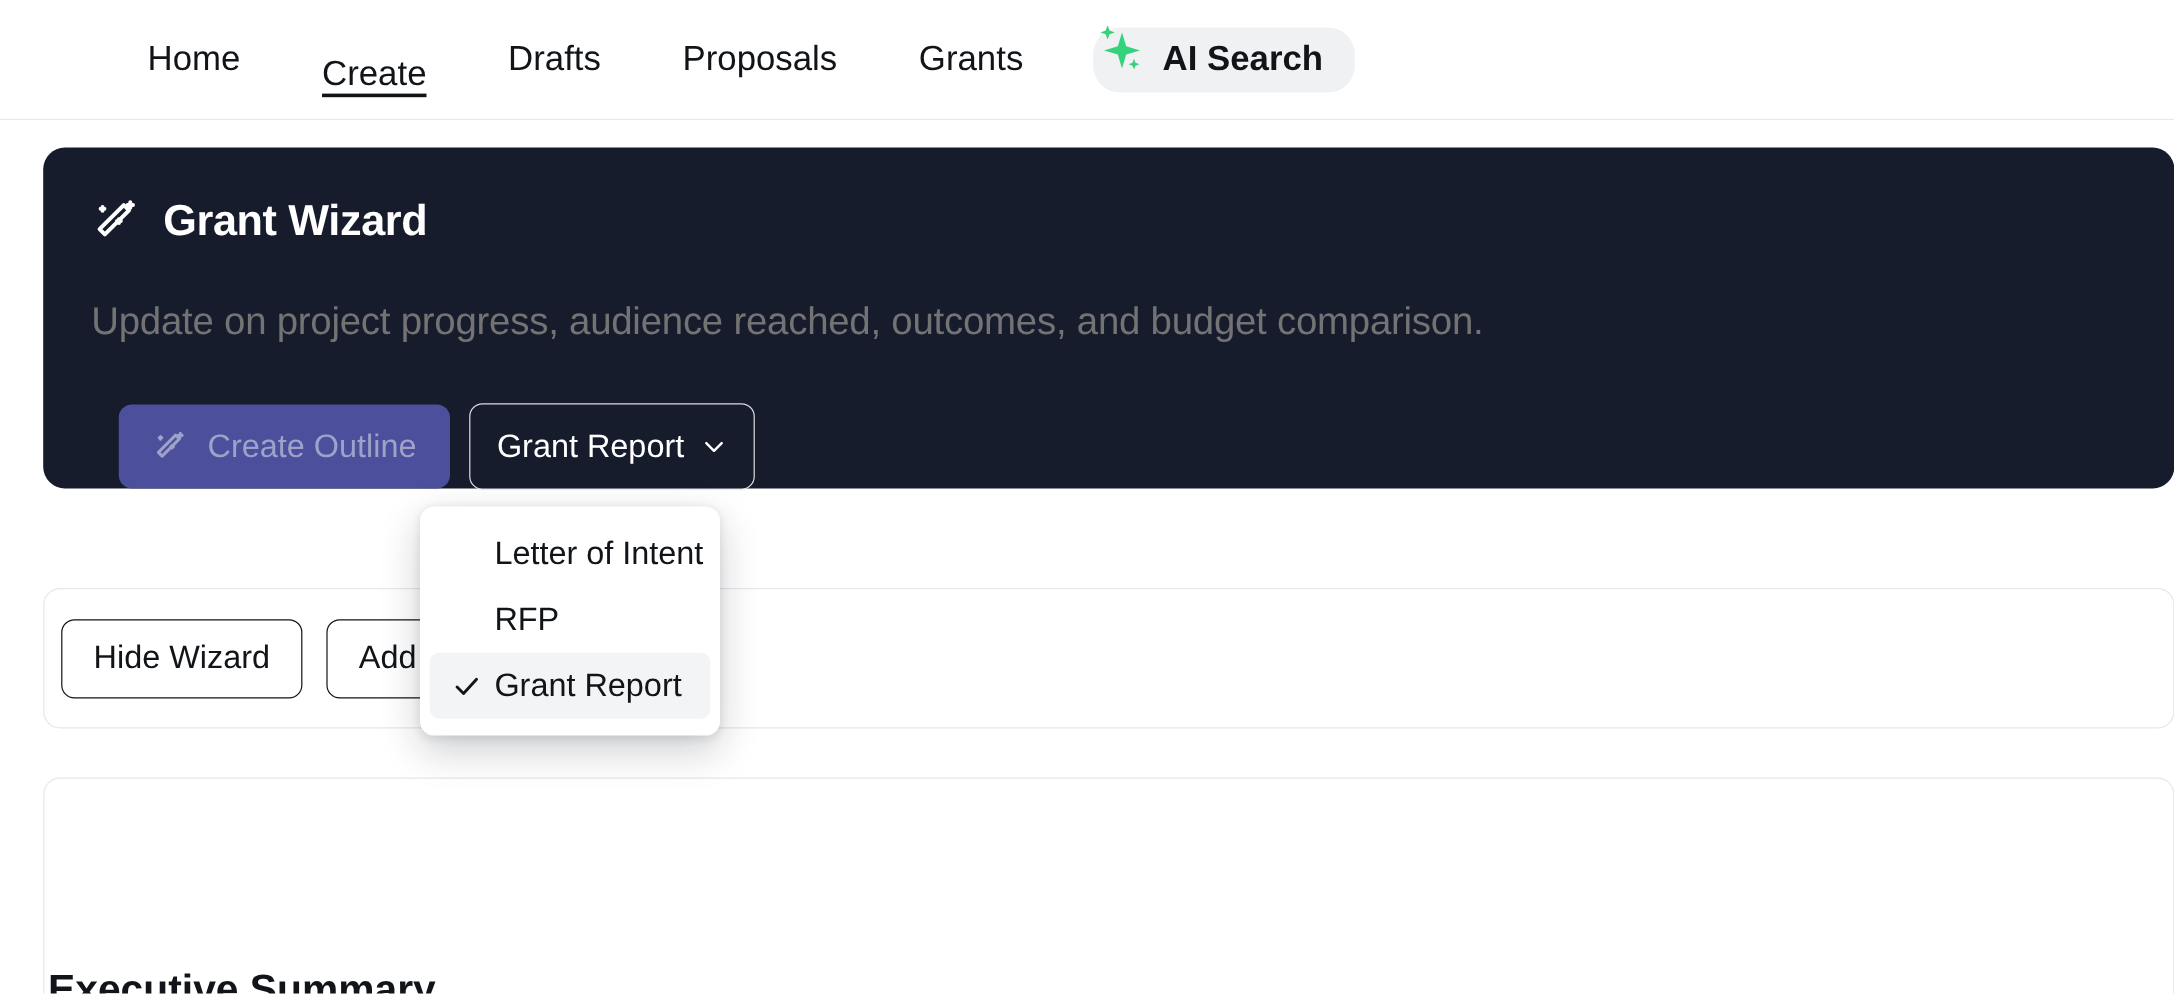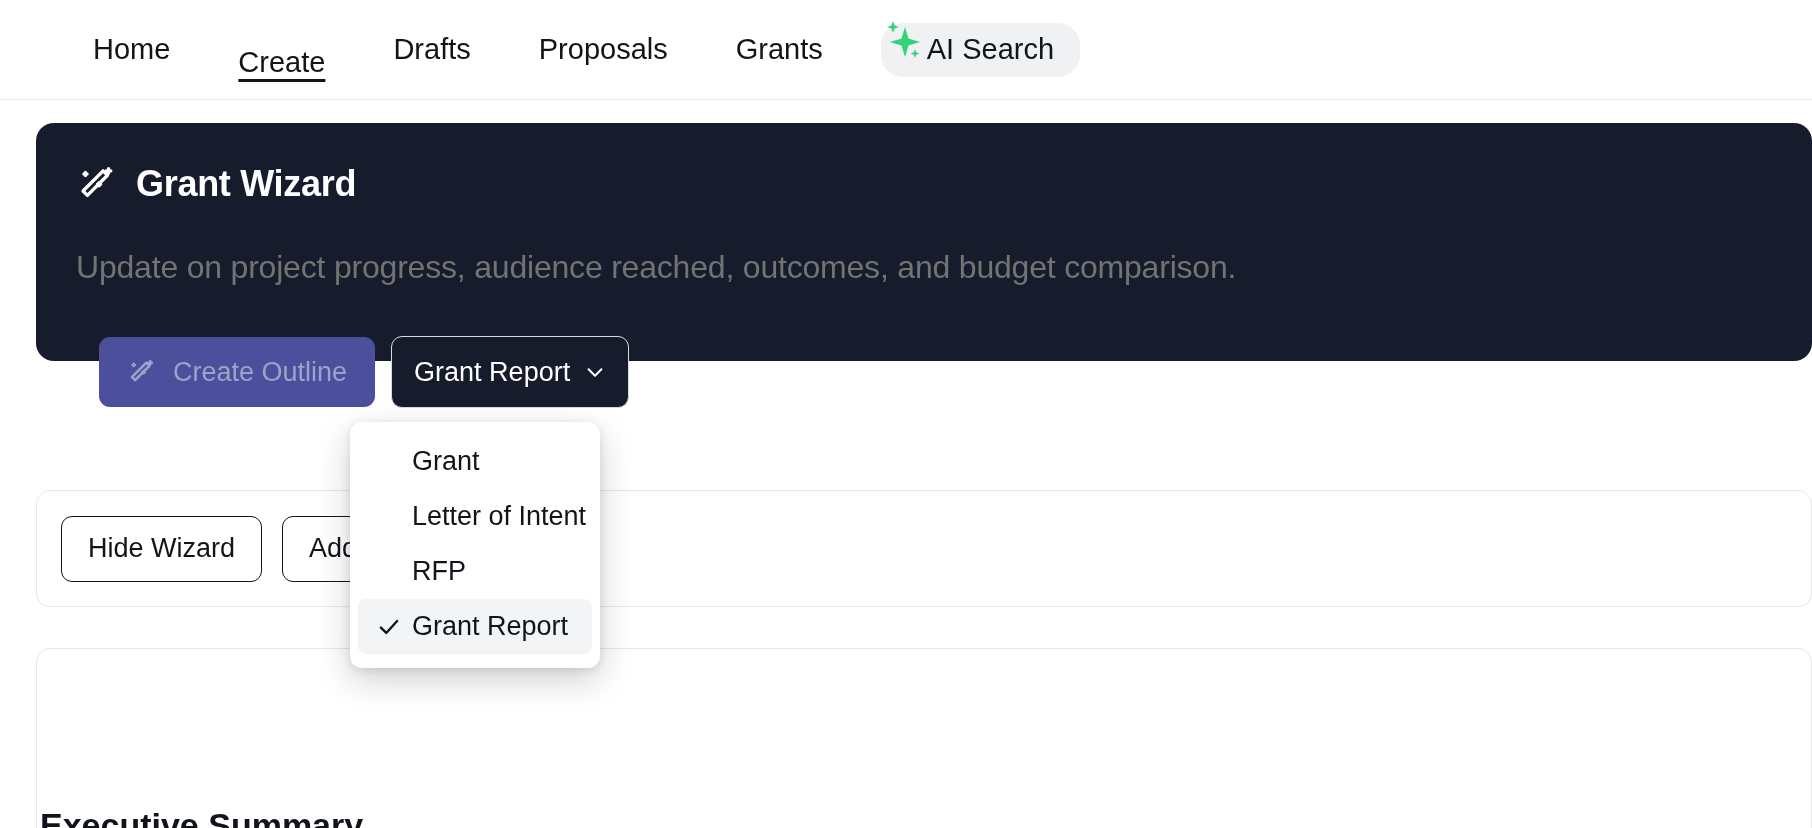--- a/index.html
+++ b/index.html
@@ -11,41 +11,41 @@
   }
   #root { position: relative; width: 1812px; height: 828px; background:#ffffff; }
 
   
   .topnav {
     position: absolute; left: 0; top: 0; width: 1812px; height: 100px;
     background: #ffffff;
     border-bottom: 1px solid #e8e8ea;
     display: flex; align-items: center;
   }
-  .nav-items { display: flex; align-items: center; gap: 0px; padding-left: 59px; }
+  .nav-items { display: flex; align-items: center; gap: 0px; padding-left: 89px; }
   .nav-item {
     font-size: 29px; color: #111418; line-height: 1;
     padding: 0 34px; white-space: nowrap; cursor: pointer;
   }
   .nav-item.active { text-decoration: underline; text-underline-offset: 7px; text-decoration-thickness: 3px; margin-top: 26px; }
 
   .ai-search {
     display: flex; align-items: center; gap: 0px;
     background: #f0f1f3; border-radius: 22px;
     height: 54px; padding: 0 26px 0 46px;
     margin-left: 24px; position: relative; cursor: pointer;
   }
-  .ai-search .label { font-size: 29px; font-weight: normal; color:#111418; white-space: nowrap; }
+  .ai-search .label { font-size: 29px; font-weight: bold; color:#111418; white-space: nowrap; margin-left: 12px; }
   .sparkle-icon {
     position: absolute; left: -8px; top: -8px; width: 56px; height: 56px;
   }
 
   
   .wizard-card {
-    position: absolute; left: 36px; top: 123px; width: 1776px; height: 238px;
+    position: absolute; left: 36px; top: 123px; width: 1776px; height: 284px;
     background: #161c2c; border-radius: 18px;
   }
   .wizard-title-row { display: flex; align-items: center; gap: 18px; padding: 40px 0 0 40px; }
   .wand-icon { width: 42px; height: 42px; flex: none; }
   .wizard-title { font-size: 36px; font-weight: bold; color:#ffffff; letter-spacing: -0.3px; }
   .wizard-desc {
     padding: 44px 4px 0 40px; font-size: 32px; color:#737373; letter-spacing: -0.2px;
   }
   .wizard-actions { display: flex; align-items: center; padding: 50px 0 0 34px; gap: 0; margin-left: 29px; }
 
@@ -73,21 +73,21 @@
     background: transparent; color: #ffffff; border: none;
     height: 60px; padding: 0 10px; margin-left: 44px;
     font-size: 27px; font-family: inherit; cursor: pointer;
   }
   .doc-icon { width: 30px; height: 34px; flex:none; }
 
   
   .toolbar-card {
     position: absolute; left: 36px; top: 490px; width: 1776px; height: 117px;
     background: #ffffff; border: 1px solid #e6e7ea; border-radius: 14px;
-    display: flex; align-items: center; padding-left: 24px; gap: 20px;
+    display: flex; align-items: center; padding-left: 14px; gap: 20px;
   }
   .tb-btn {
     background: #ffffff; color:#111418;
     border: 1.5px solid #111418; border-radius: 11px;
     height: 66px; padding: 0 26px;
     font-size: 27px; font-family: inherit; white-space: nowrap; cursor: pointer;
   }
   .badge-protected {
     display: flex; align-items: center; gap: 16px;
     background: #f0f1f3; border-radius: 22px;
@@ -194,24 +194,20 @@
     <button class="tb-btn">Hide Wizard</button>
     <button class="tb-btn">Add Context Setup</button>
   </div>
 
   <div class="lower-panel"></div>
   <div class="lower-heading">Executive Summary</div>
 
   <div class="dropdown">
     <div class="dd-item">
       <span class="dd-spacer"></span>
-      <span>Grant</span>
-    </div>
-    <div class="dd-item">
-      <span class="dd-spacer"></span>
       <span>Letter of Intent</span>
     </div>
     <div class="dd-item">
       <span class="dd-spacer"></span>
       <span>RFP</span>
     </div>
     <div class="dd-item selected">
       <svg class="dd-check" viewBox="0 0 24 24" fill="none" stroke="#111418" stroke-width="2.2" stroke-linecap="round" stroke-linejoin="round">
         <path d="M4.5 12.5 L9.5 17.5 L19.5 6.5"></path>
       </svg>

